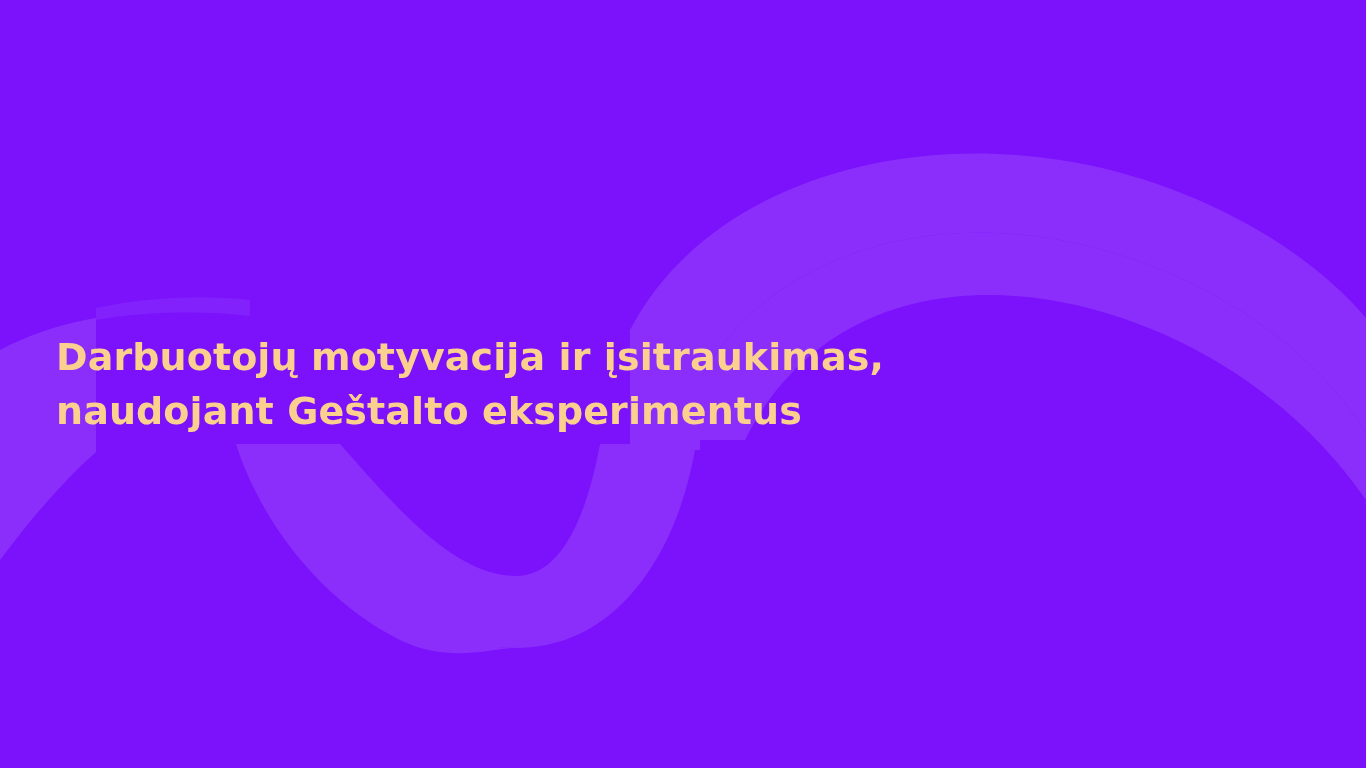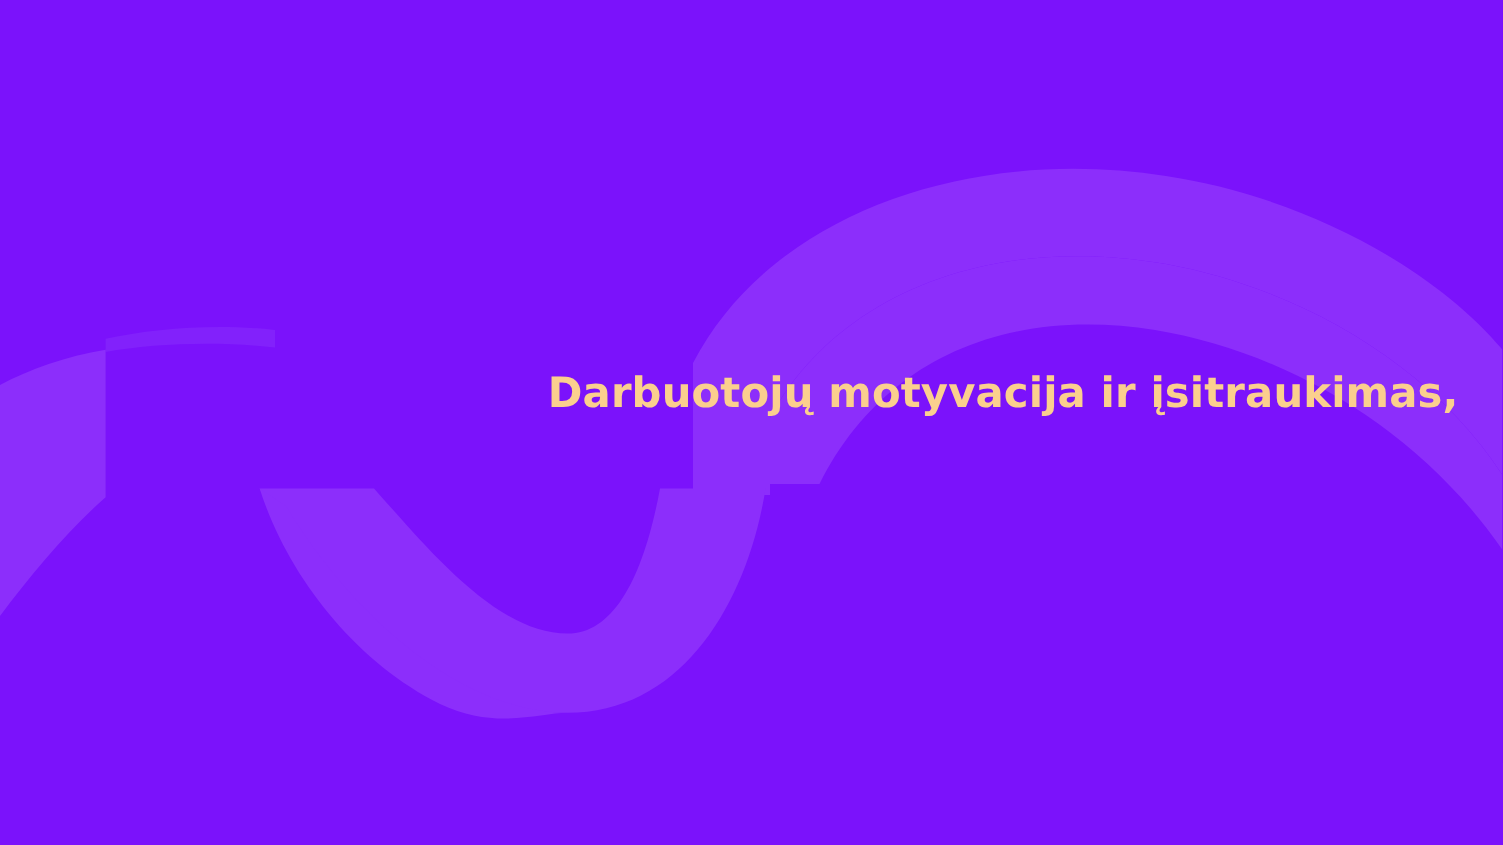--- a/index.html
+++ b/index.html
@@ -23,23 +23,23 @@
     top:0; left:0;
     width:1366px;
     height:768px;
     display:block;
   }
   #title-block {
     position:absolute;
     left:0;
     top:330px;
     width:1366px;
-    text-align:right;
+    text-align:left;
     z-index:5;
-    padding:0 40px;
+    padding:0 56px;
   }
   .title-line {
     display:block;
     font-family:"DejaVu Sans", sans-serif;
     font-weight:700;
     font-size:38px;
     line-height:54px;
     letter-spacing:0.1px;
     color:#fbcf8e;
     white-space:nowrap;
@@ -100,15 +100,16 @@
                C 260,520 320,600 400,640
                C 450,664 490,648 516,648
                C 420,648 320,560 260,460
                Z"></path>
 
     </g>
   </svg>
 
   <div id="title-block">
     <span class="title-line">Darbuotojų motyvacija ir įsitraukimas,</span>
+    <span class="title-line">naudojant Geštalto eksperimentus</span>
   </div>
 
 </div>
 
 </body></html>

